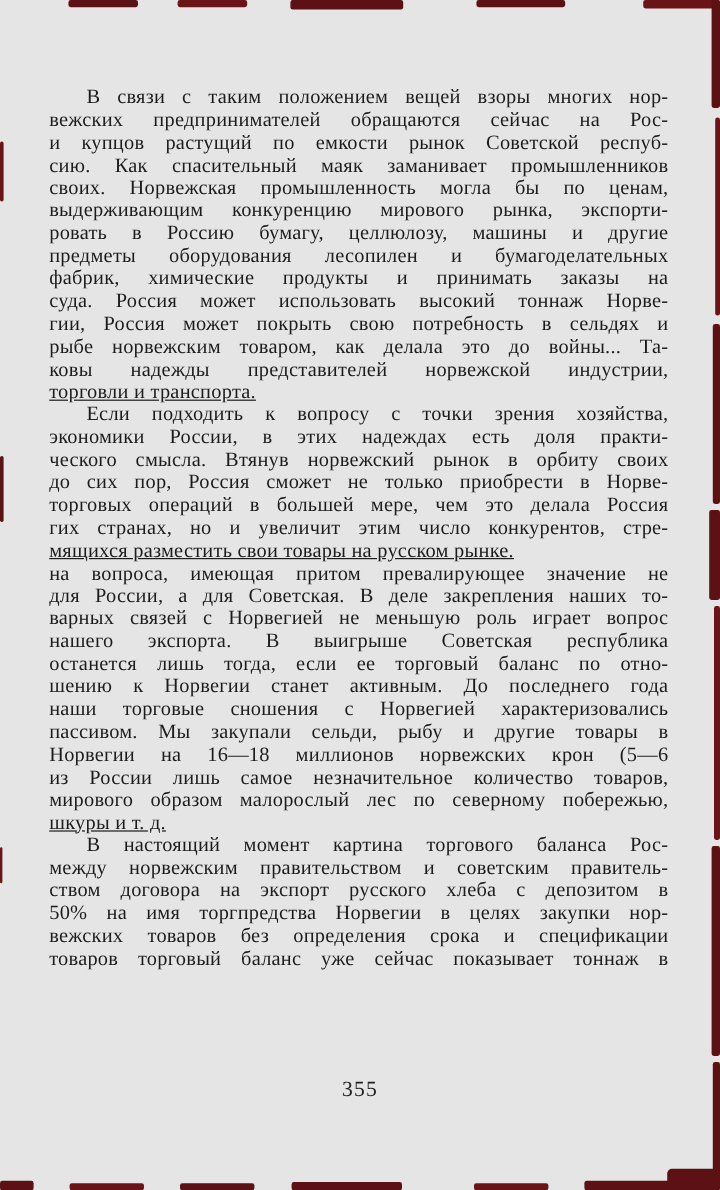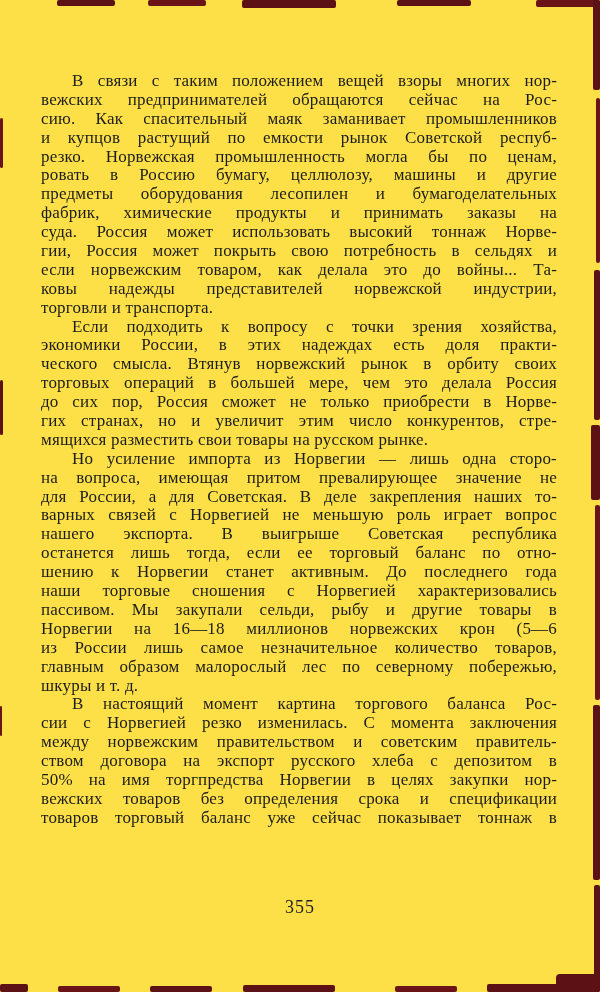--- a/index.html
+++ b/index.html
@@ -4,21 +4,21 @@
 <style>
   html, body {
     margin: 0;
     padding: 0;
     background: #ffffff;
   }
   #page {
     position: relative;
     width: 600px;
     height: 992px;
-    background: #fde047;
+    background: #e5e5e5;
     overflow: hidden;
     font-family: "Liberation Serif", "DejaVu Serif", serif;
     color: #1c1c1c;
   }
   #text-block {
     position: absolute;
     left: 41px;
     top: 72px;
     width: 516px;
   }
@@ -30,20 +30,21 @@
     white-space: nowrap;
     text-align: justify;
     text-align-last: justify;
     -moz-text-align-last: justify;
   }
   .line.indent {
     text-indent: 31px;
   }
   .line.para-end {
     text-align-last: left;
+    text-decoration: underline;
     -moz-text-align-last: left;
   }
   #page-number {
     position: absolute;
     top: 897px;
     left: 0;
     width: 600px;
     text-align: center;
     font-size: 18px;
     letter-spacing: 1px;
@@ -59,53 +60,52 @@
   .mark.lt { background: #6b1418; }
 </style>
 </head>
 <body>
 
 <div id="page">
 
   <div id="text-block">
       <div class="line indent">В связи с таким положением вещей взоры многих нор-</div>
       <div class="line">вежских предпринимателей обращаются сейчас на Рос-</div>
+      <div class="line">и купцов растущий по емкости рынок Советской респуб-</div>
       <div class="line">сию. Как спасительный маяк заманивает промышленников</div>
-      <div class="line">и купцов растущий по емкости рынок Советской респуб-</div>
-      <div class="line">резко. Норвежская промышленность могла бы по ценам,</div>
+      <div class="line">своих. Норвежская промышленность могла бы по ценам,</div>
+      <div class="line">выдерживающим конкуренцию мирового рынка, экспорти-</div>
       <div class="line">ровать в Россию бумагу, целлюлозу, машины и другие</div>
       <div class="line">предметы оборудования лесопилен и бумагоделательных</div>
       <div class="line">фабрик, химические продукты и принимать заказы на</div>
       <div class="line">суда. Россия может использовать высокий тоннаж Норве-</div>
       <div class="line">гии, Россия может покрыть свою потребность в сельдях и</div>
-      <div class="line">если норвежским товаром, как делала это до войны... Та-</div>
+      <div class="line">рыбе норвежским товаром, как делала это до войны... Та-</div>
       <div class="line">ковы надежды представителей норвежской индустрии,</div>
       <div class="line para-end">торговли и транспорта.</div>
       <div class="line indent">Если подходить к вопросу с точки зрения хозяйства,</div>
       <div class="line">экономики России, в этих надеждах есть доля практи-</div>
       <div class="line">ческого смысла. Втянув норвежский рынок в орбиту своих</div>
+      <div class="line">до сих пор, Россия сможет не только приобрести в Норве-</div>
       <div class="line">торговых операций в большей мере, чем это делала Россия</div>
-      <div class="line">до сих пор, Россия сможет не только приобрести в Норве-</div>
       <div class="line">гих странах, но и увеличит этим число конкурентов, стре-</div>
       <div class="line para-end">мящихся разместить свои товары на русском рынке.</div>
-      <div class="line indent">Но усиление импорта из Норвегии — лишь одна сторо-</div>
       <div class="line">на вопроса, имеющая притом превалирующее значение не</div>
       <div class="line">для России, а для Советская. В деле закрепления наших то-</div>
       <div class="line">варных связей с Норвегией не меньшую роль играет вопрос</div>
       <div class="line">нашего экспорта. В выигрыше Советская республика</div>
       <div class="line">останется лишь тогда, если ее торговый баланс по отно-</div>
       <div class="line">шению к Норвегии станет активным. До последнего года</div>
       <div class="line">наши торговые сношения с Норвегией характеризовались</div>
       <div class="line">пассивом. Мы закупали сельди, рыбу и другие товары в</div>
       <div class="line">Норвегии на 16—18 миллионов норвежских крон (5—6</div>
       <div class="line">из России лишь самое незначительное количество товаров,</div>
-      <div class="line">главным образом малорослый лес по северному побережью,</div>
+      <div class="line">мирового образом малорослый лес по северному побережью,</div>
       <div class="line para-end">шкуры и т. д.</div>
       <div class="line indent">В настоящий момент картина торгового баланса Рос-</div>
-      <div class="line">сии с Норвегией резко изменилась. С момента заключения</div>
       <div class="line">между норвежским правительством и советским правитель-</div>
       <div class="line">ством договора на экспорт русского хлеба с депозитом в</div>
       <div class="line">50% на имя торгпредства Норвегии в целях закупки нор-</div>
       <div class="line">вежских товаров без определения срока и спецификации</div>
       <div class="line">товаров торговый баланс уже сейчас показывает тоннаж в</div>
     </div>
 
   <div id="page-number">355</div>
 
   <i class="mark" style="left:57px;  top:0;     width:58px;  height:6px;"></i>

